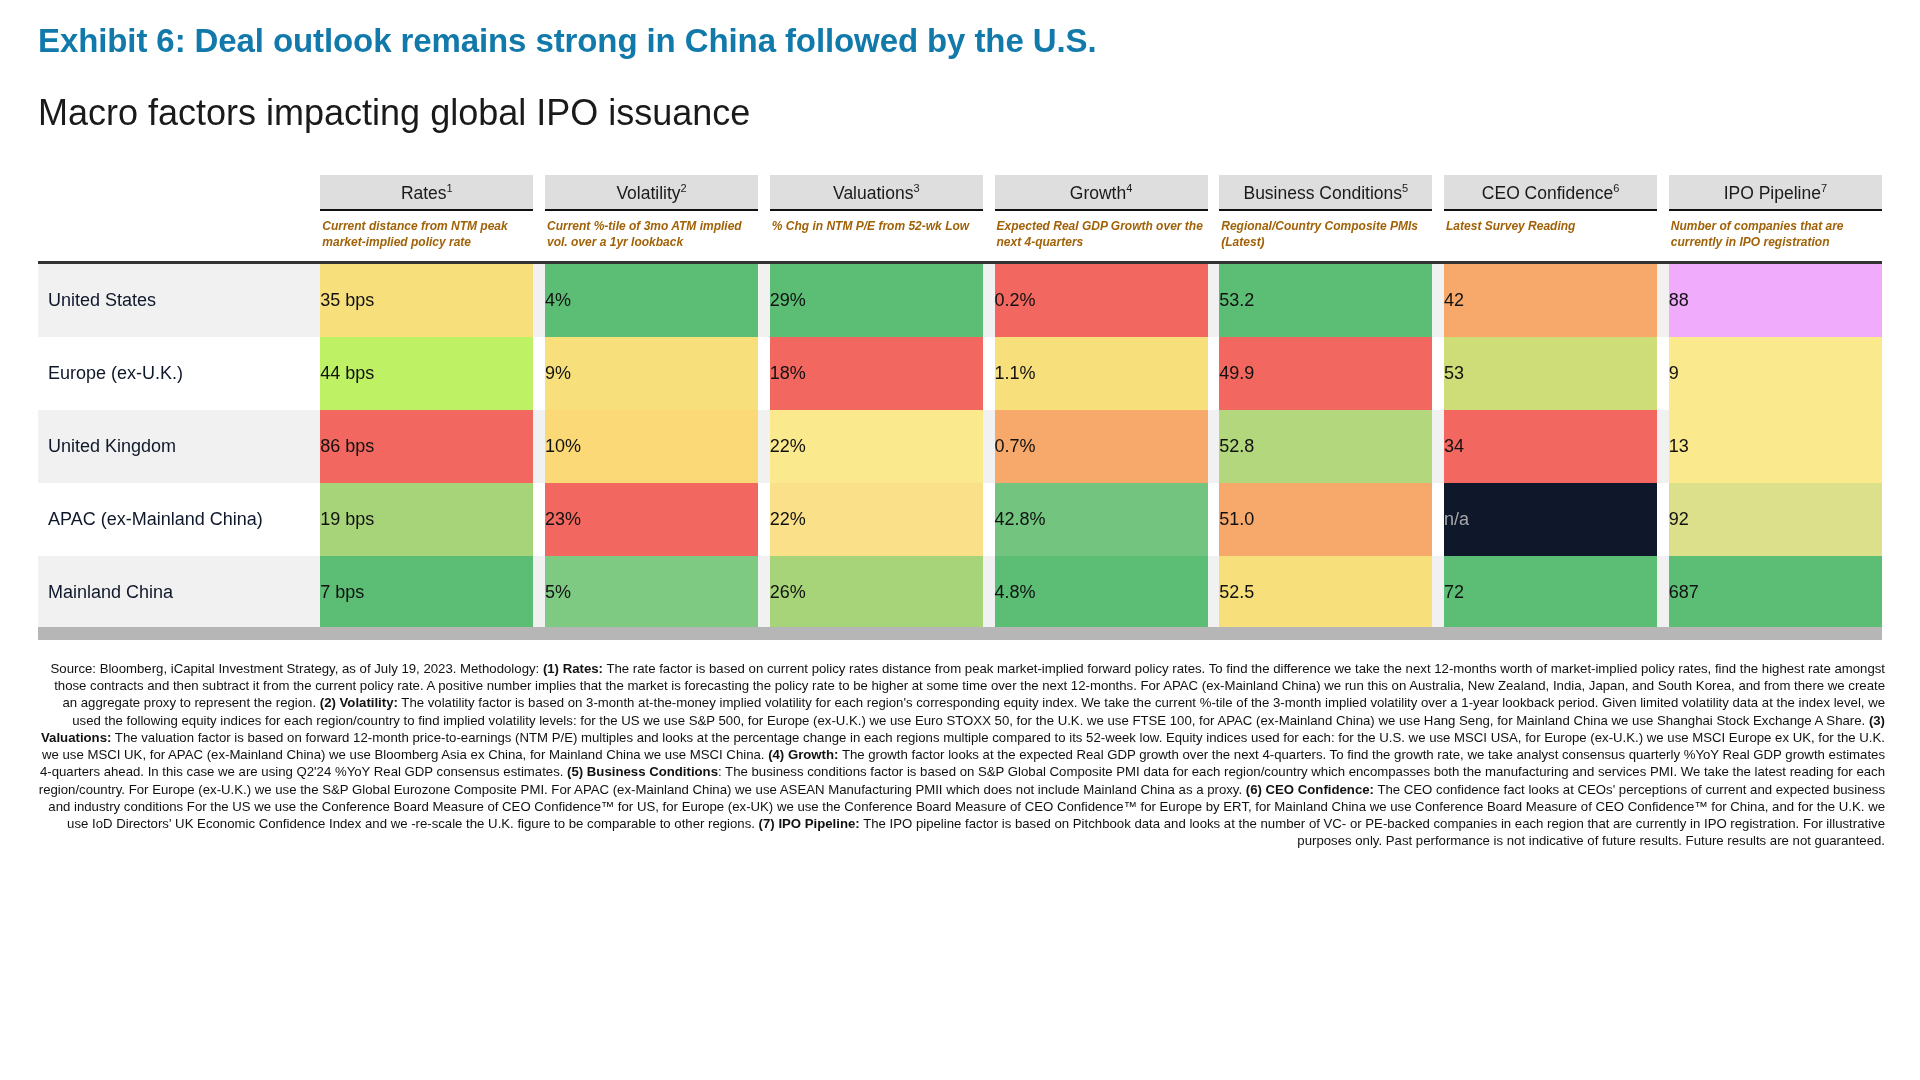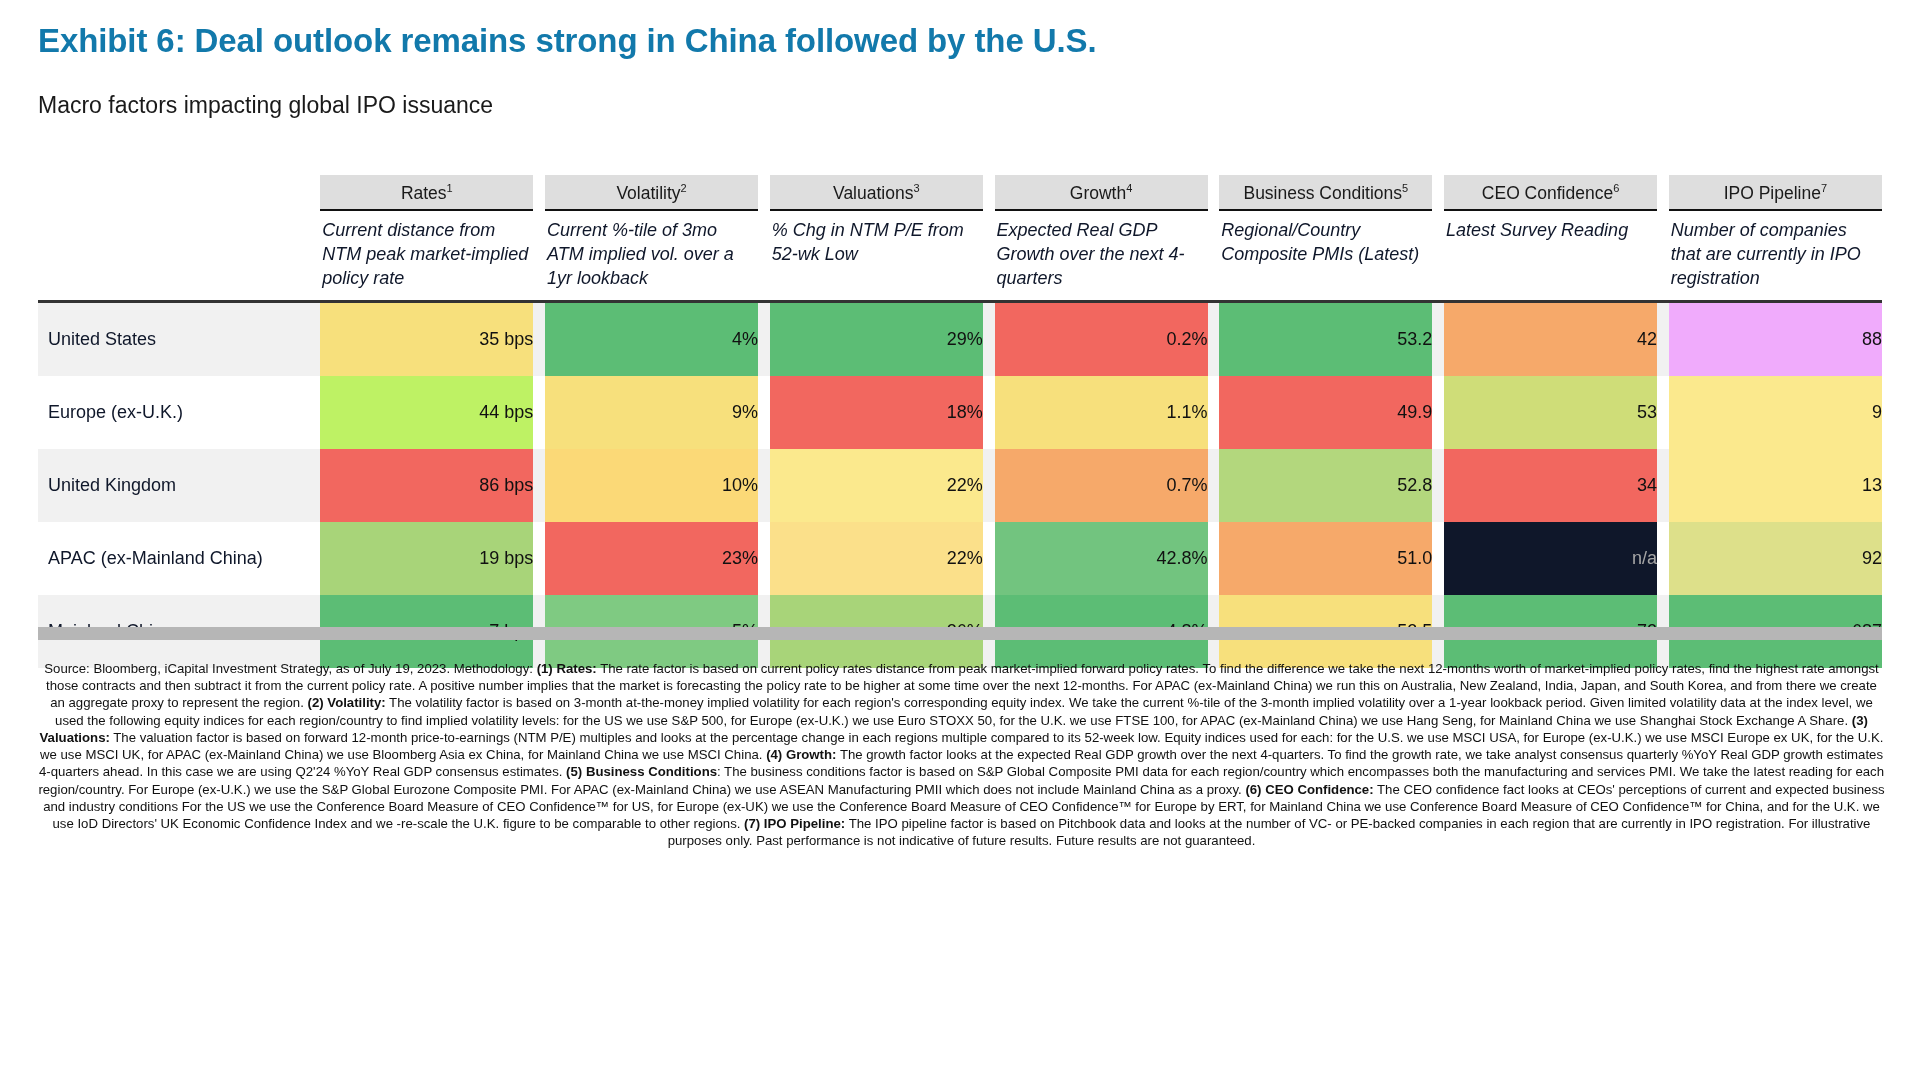--- a/index.html
+++ b/index.html
@@ -17,21 +17,21 @@
     left: 38px; top: 22px;
     font-size: 33px;
     font-weight: 700;
     color: #1279ab;
     letter-spacing: -0.1px;
     white-space: nowrap;
   }
   .subtitle {
     position: absolute;
     left: 38px; top: 92px;
-    font-size: 23px;
+    font-size: 36px;
     font-weight: 400;
     color: #1a1a1a;
     white-space: nowrap;
   }
 
   
   .tbl {
     position: absolute;
     left: 38px; top: 175px;
     width: 1844px;
@@ -55,44 +55,44 @@
     white-space: nowrap;
   }
   .chip sup { font-size: 11px; vertical-align: super; }
 
   
   .desc-cell {
     vertical-align: top;
     padding: 8px 4px 10px 2px;
   }
   .desc {
-    font-size: 18px;
+    font-size: 12px;
     font-style: italic;
-    font-weight: 400;
-    color: #0f172a;
+    font-weight: 700;
+    color: #a16207;
     line-height: 1.32;
   }
 
   
   .rule-row td { padding: 0; }
   .rule {
     height: 3px;
     background: #333333;
   }
 
   
   .row-label {
     font-size: 18px;
     color: #0f172a;
     padding-left: 10px;
     white-space: nowrap;
     vertical-align: middle;
   }
   .cell {
-    text-align: right;
+    text-align: left;
     vertical-align: middle;
     font-size: 18px;
     color: #111;
     height: 73px;
   }
   .cell.na { color: #a6a6a6; }
   tr.alt .row-label, tr.alt .gap { background: #f1f1f1; }
 
   .bottom-bar {
     position: absolute;
@@ -104,21 +104,21 @@
   }
 
   
   .notes {
     position: absolute;
     left: 38px; top: 660px;
     width: 1847px;
     font-size: 13.2px;
     line-height: 1.305;
     color: #111;
-    text-align: center;
+    text-align: right;
   }
   .notes b { font-weight: 700; }
 </style>
 </head>
 <body>
 
 <div class="page">
 
   <div class="title">Exhibit 6: Deal outlook remains strong in China followed by the U.S.</div>
   <div class="subtitle">Macro factors impacting global IPO issuance</div>

